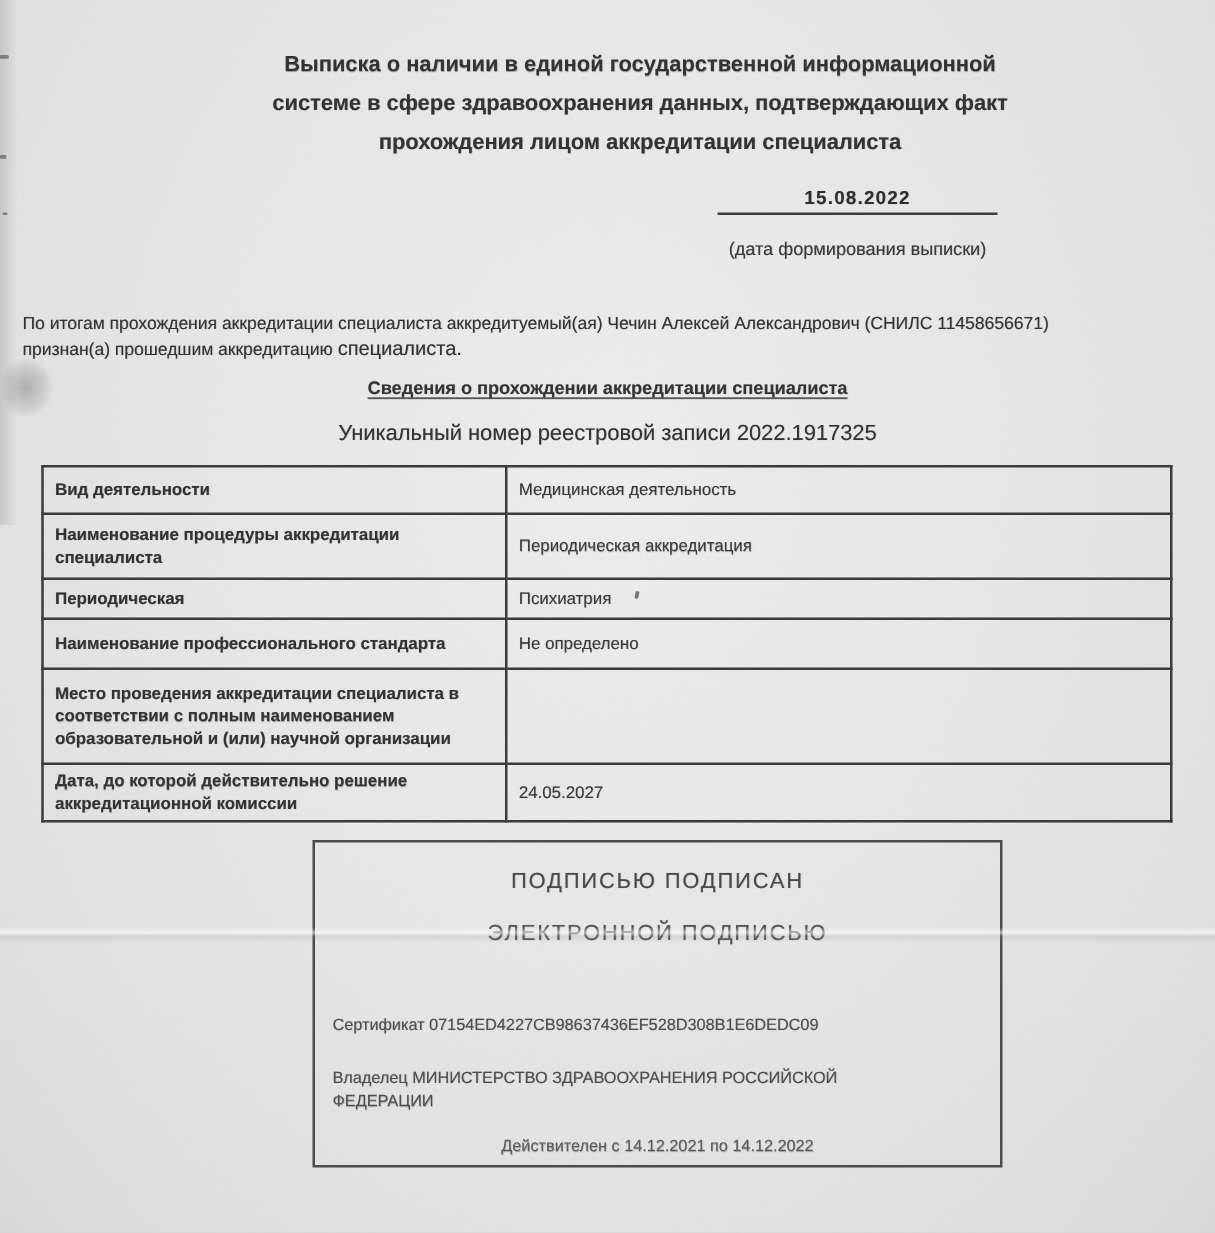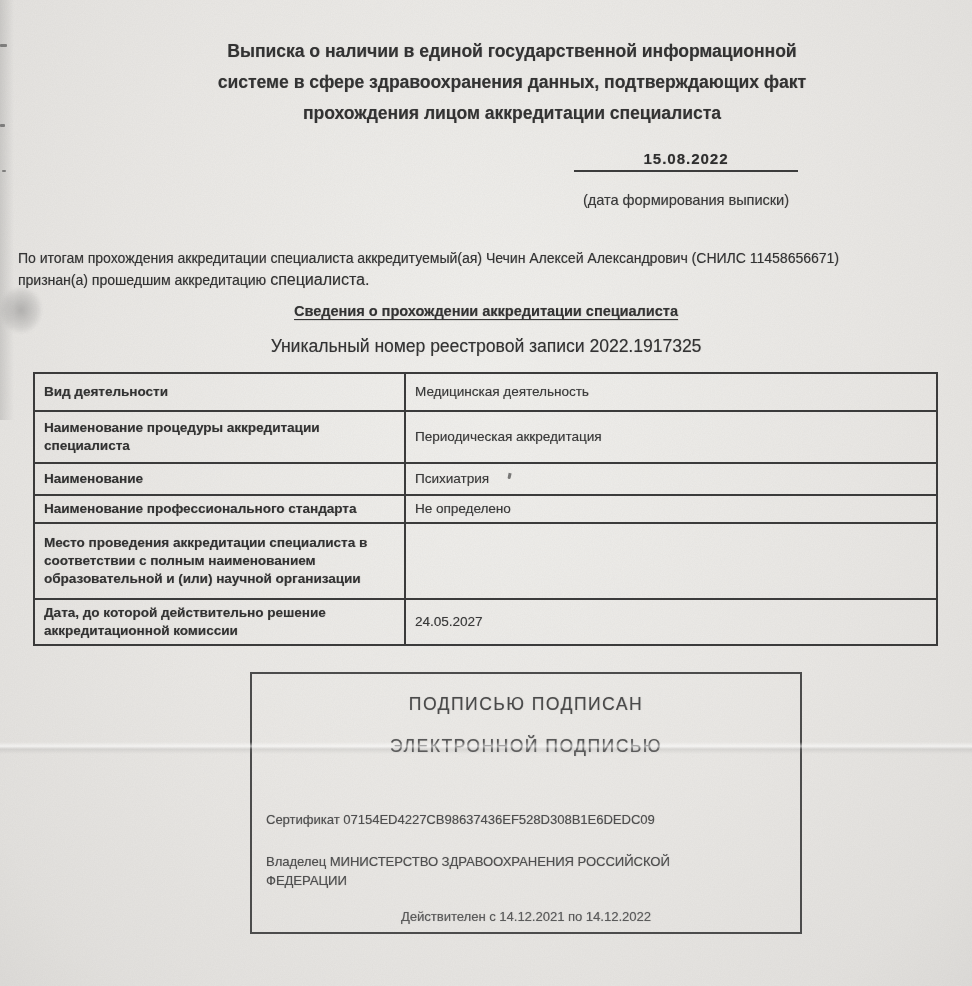--- a/index.html
+++ b/index.html
@@ -135,24 +135,24 @@
     <tbody>
       <tr style="height:38px;">
         <td class="lbl">Вид деятельности</td>
         <td class="val">Медицинская деятельность</td>
       </tr>
       <tr style="height:52px;">
         <td class="lbl">Наименование процедуры аккредитации специалиста</td>
         <td class="val">Периодическая аккредитация</td>
       </tr>
       <tr style="height:32px;">
-        <td class="lbl">Наименование</td>
+        <td class="lbl">Периодическая</td>
         <td class="val">Психиатрия</td>
       </tr>
-      <tr style="height:28px;">
+      <tr style="height:40px;">
         <td class="lbl">Наименование профессионального стандарта</td>
         <td class="val">Не определено</td>
       </tr>
       <tr style="height:76px;">
         <td class="lbl">Место проведения аккредитации специалиста в соответствии с полным наименованием образовательной и (или) научной организации</td>
         <td class="val"></td>
       </tr>
       <tr style="height:43px;">
         <td class="lbl">Дата, до которой действительно решение аккредитационной комиссии</td>
         <td class="val">24.05.2027</td>

